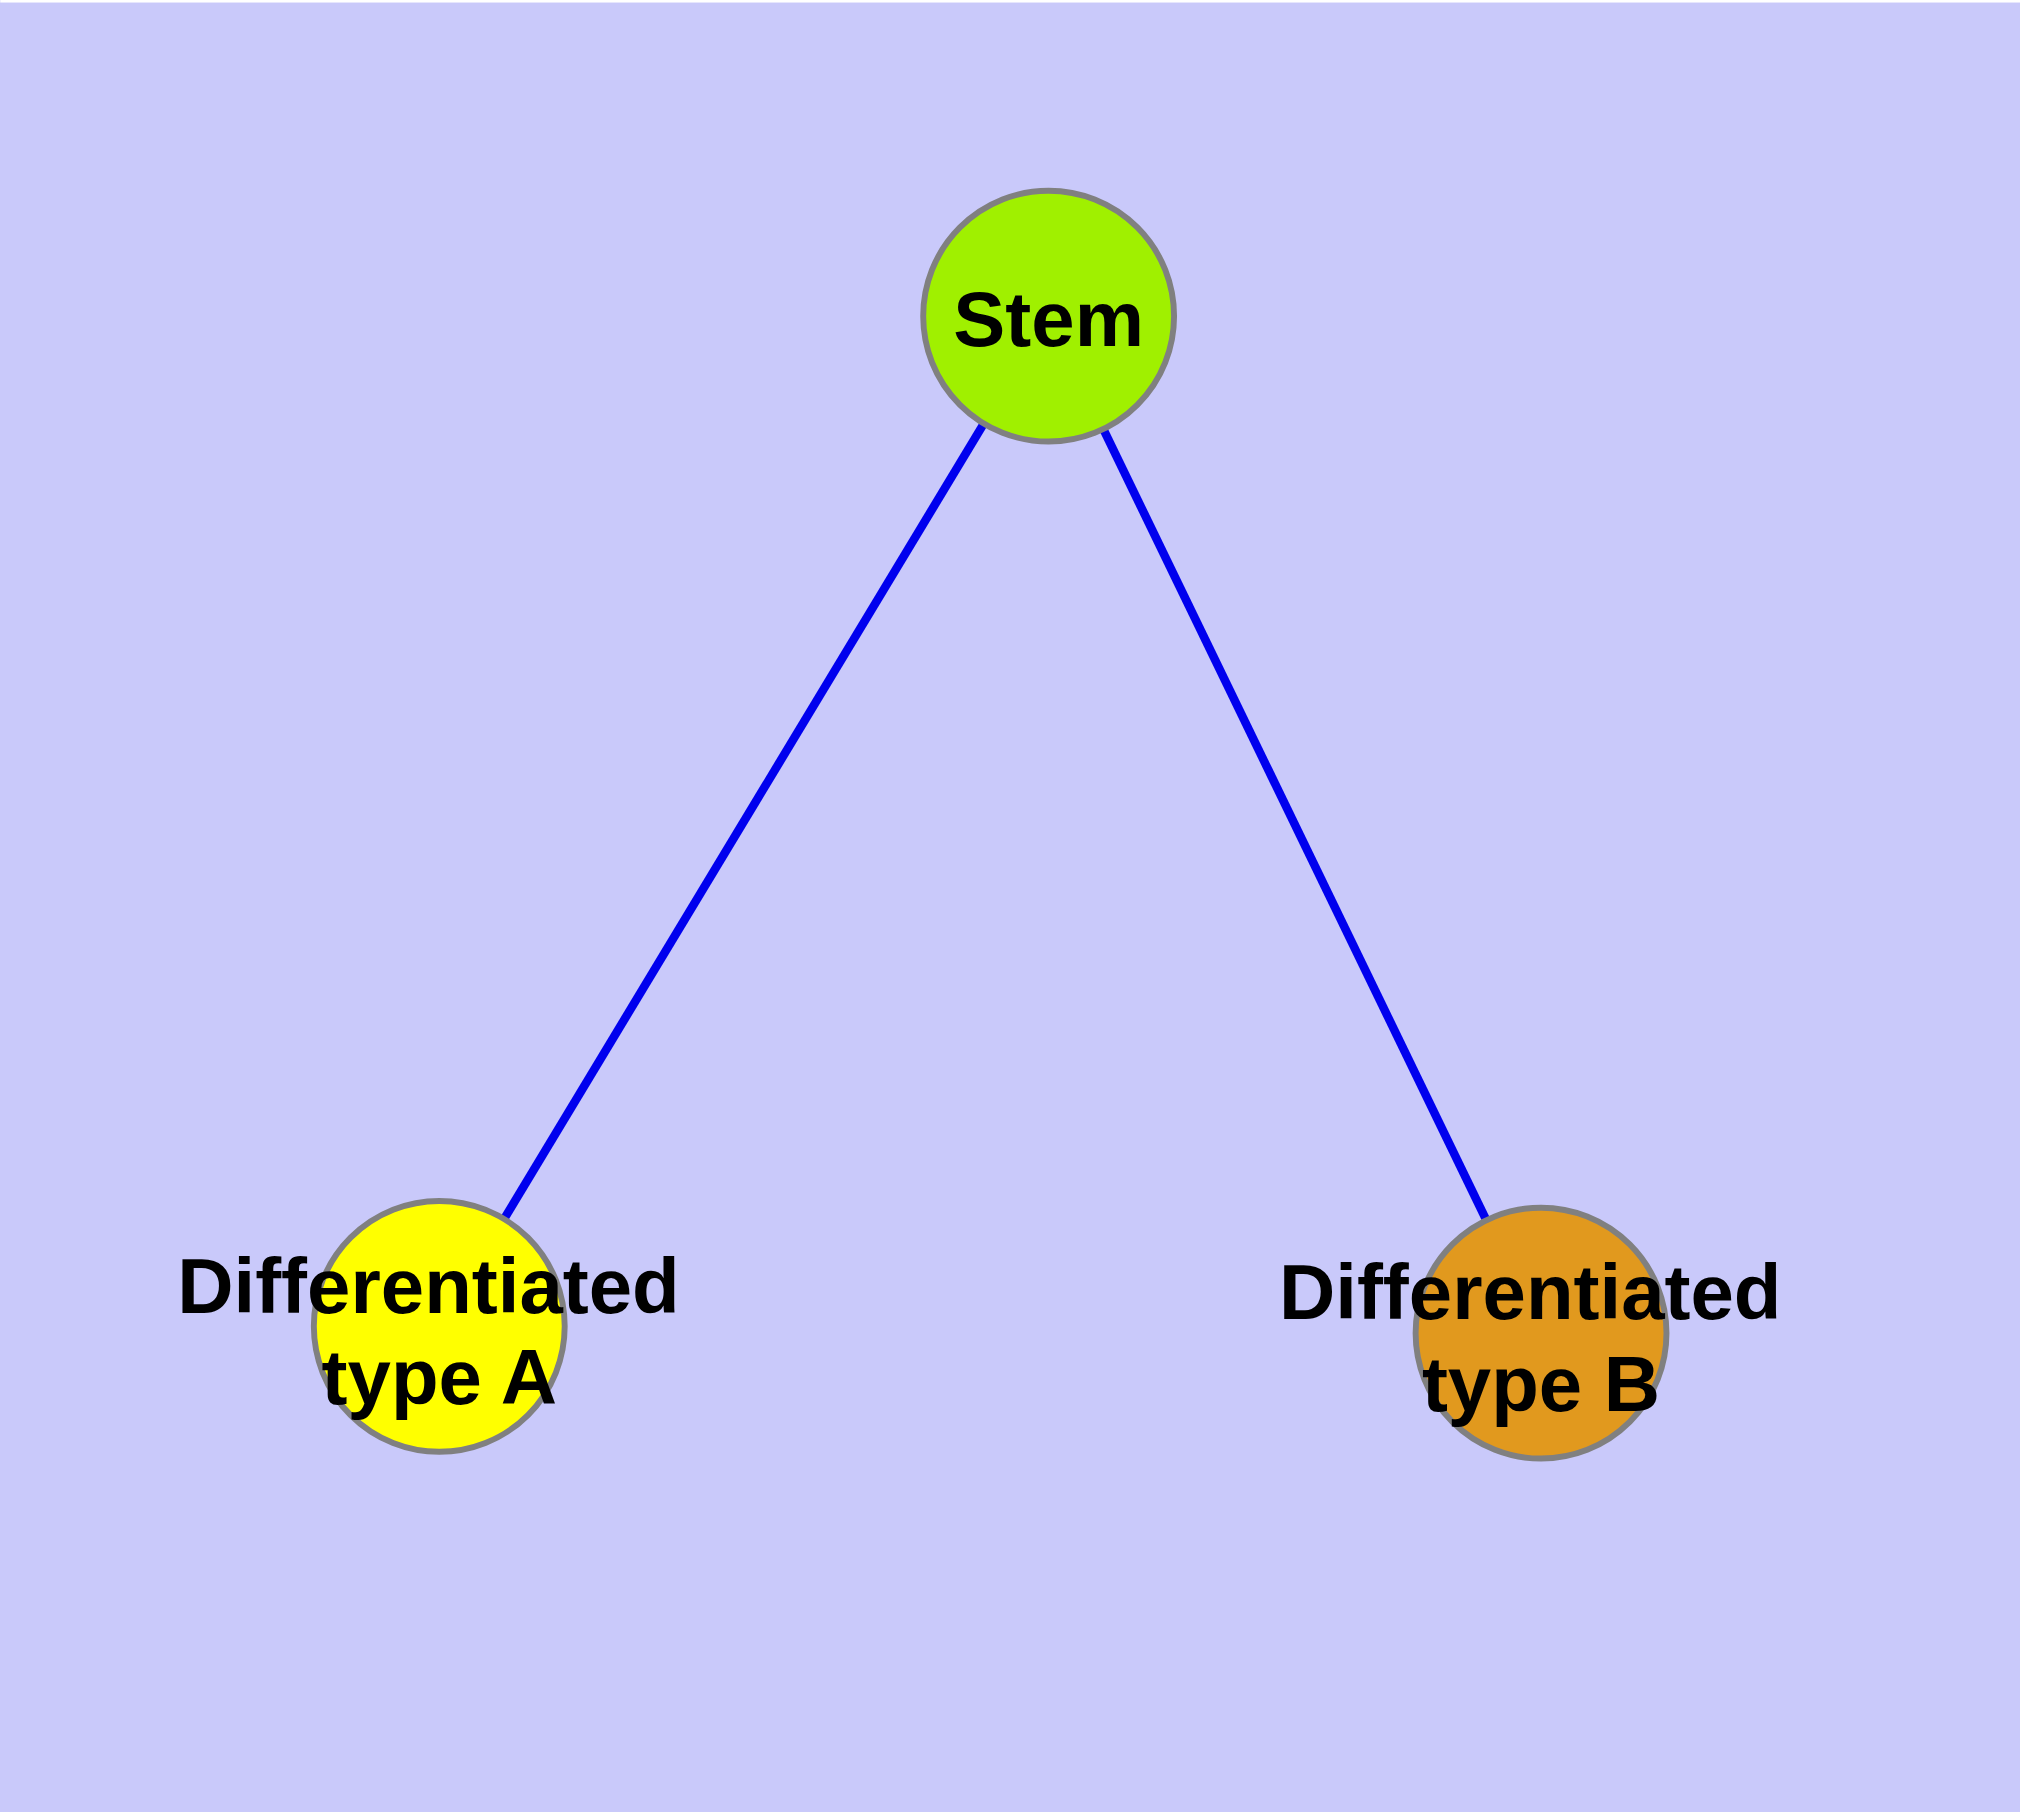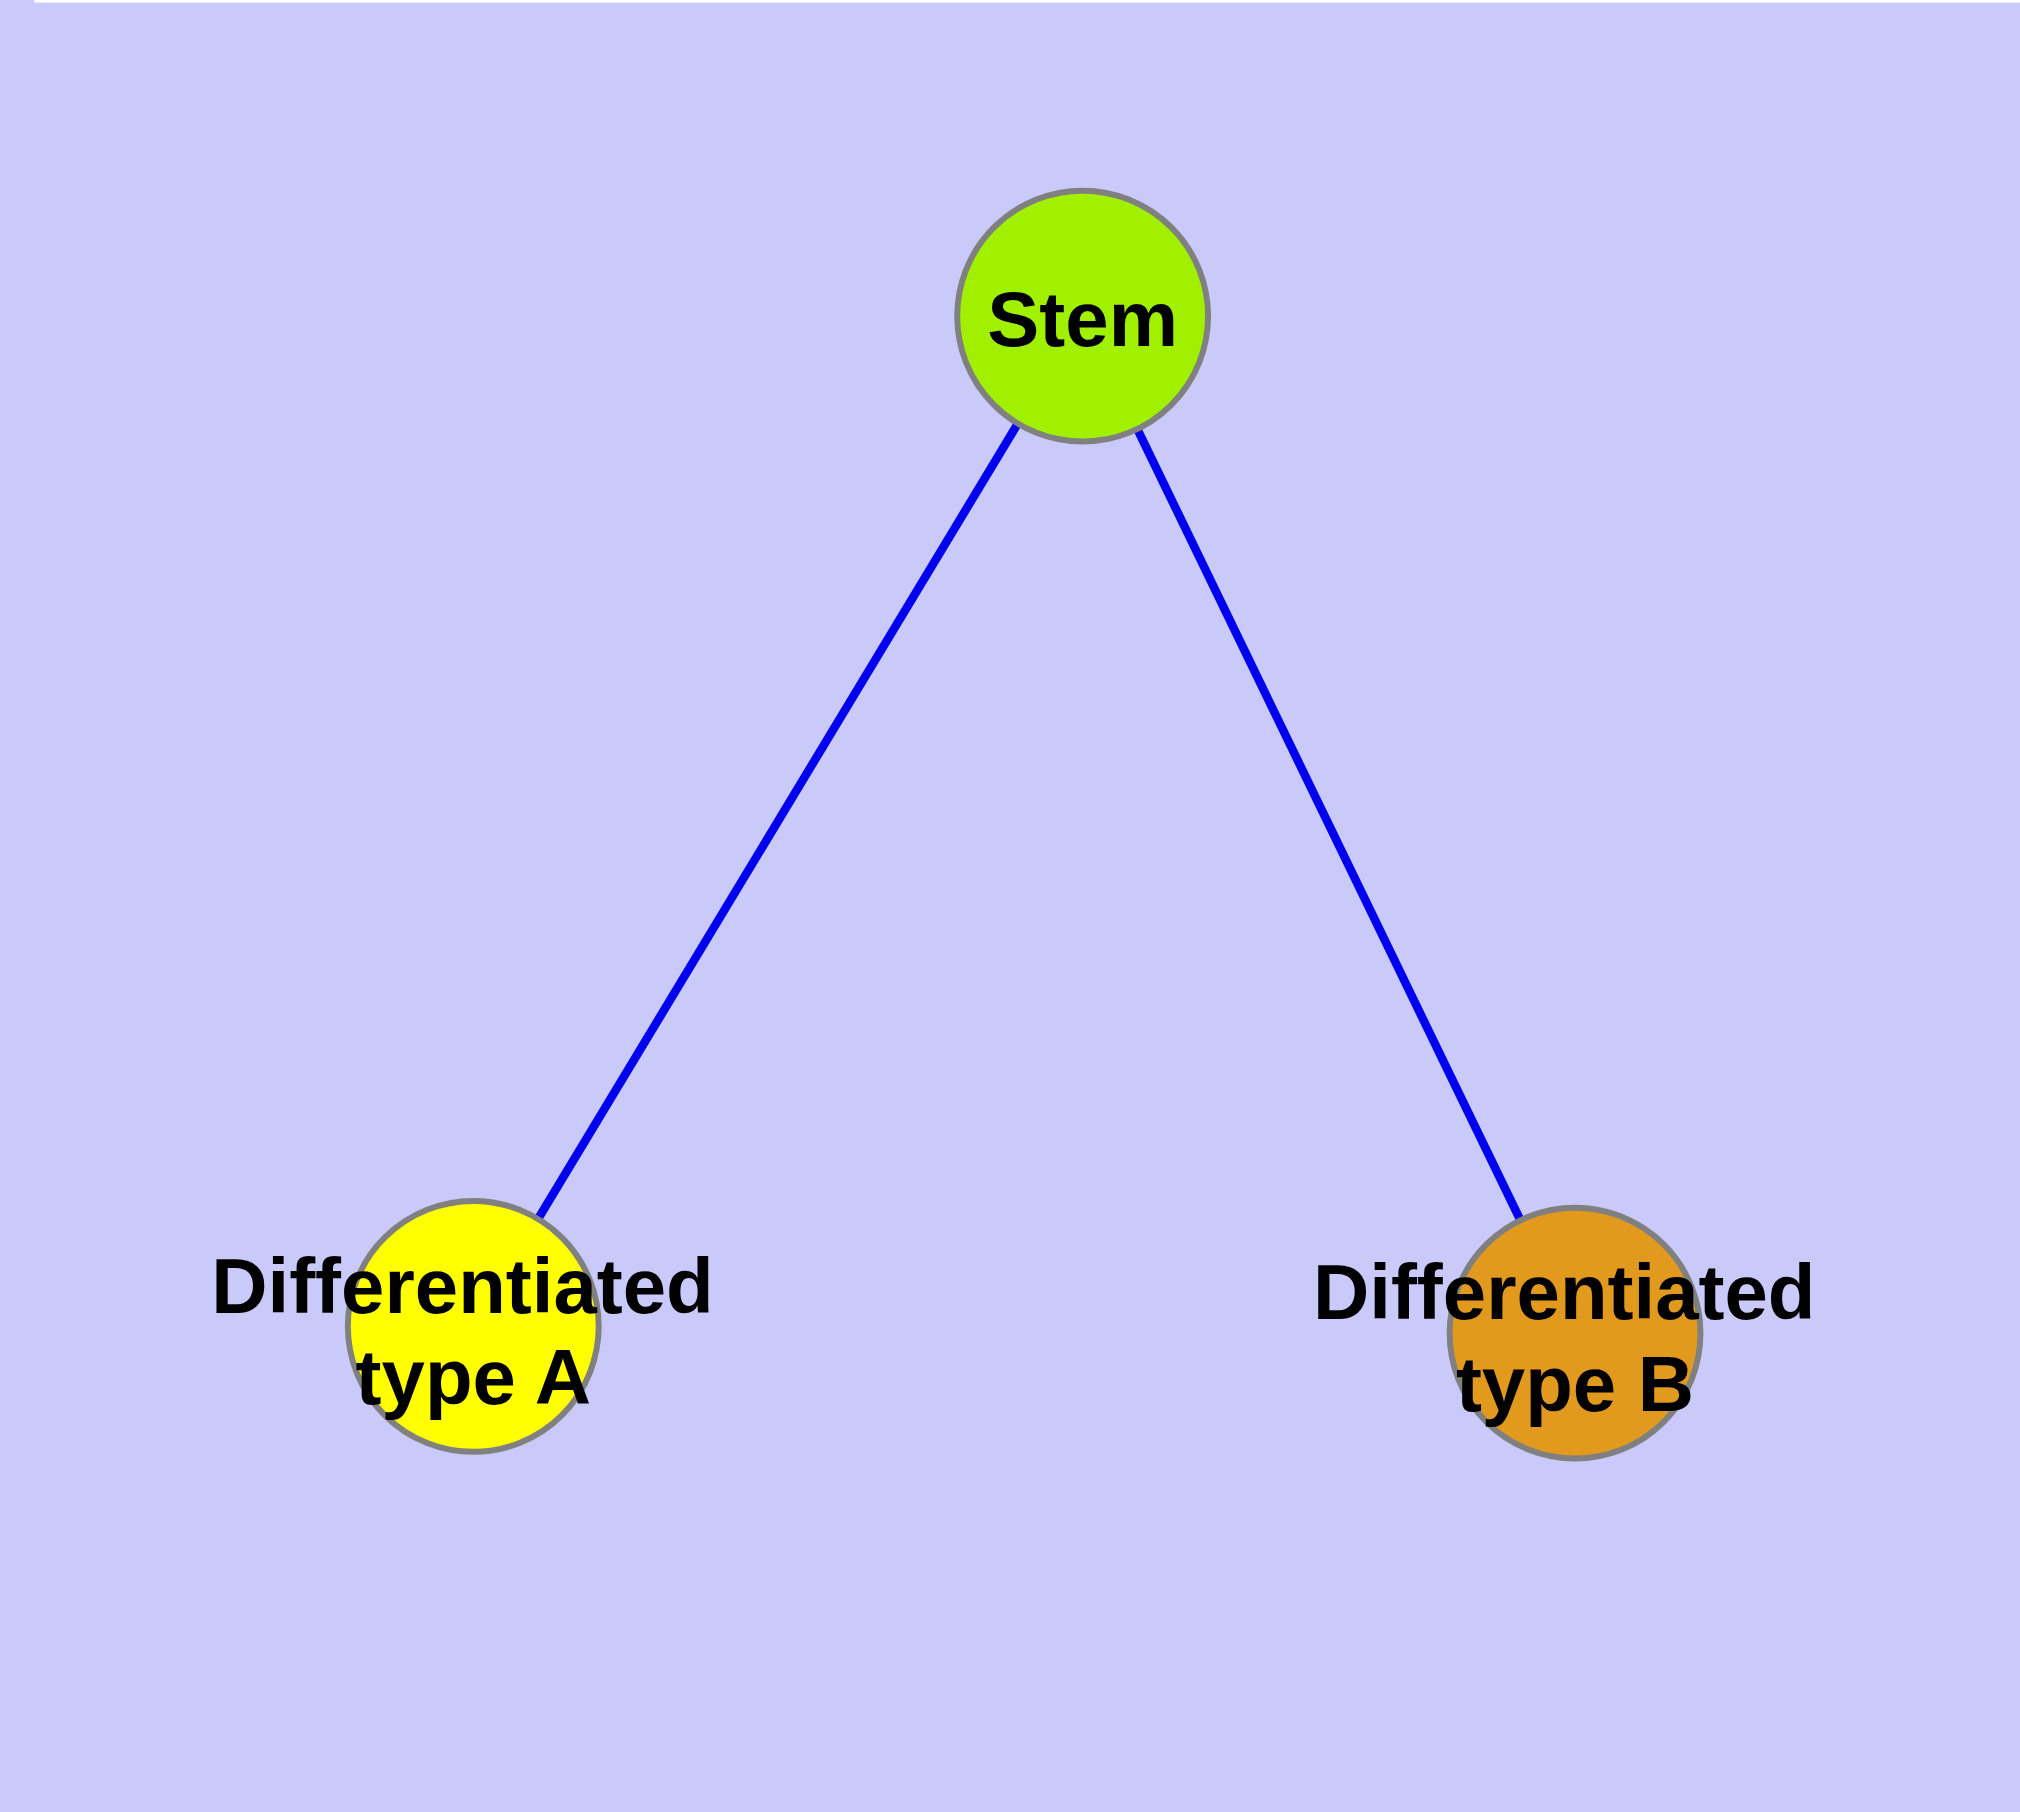--- a/index.html
+++ b/index.html
@@ -10,21 +10,20 @@
     width: 2021px;
     height: 1812px;
     background: #C9C9FA;
     overflow: hidden;
     font-family: "Liberation Sans", sans-serif;
   }
   .canvas-wrap {
     position: relative;
     width: 1962px;
     height: 1812px;
-    margin-left: 34px;
   }
   svg.graph {
     display: block;
     width: 2021px;
     height: 1812px;
   }
   .node-label {
     font-family: "Liberation Sans", "DejaVu Sans", sans-serif;
     font-weight: 700;
     font-size: 92px;

